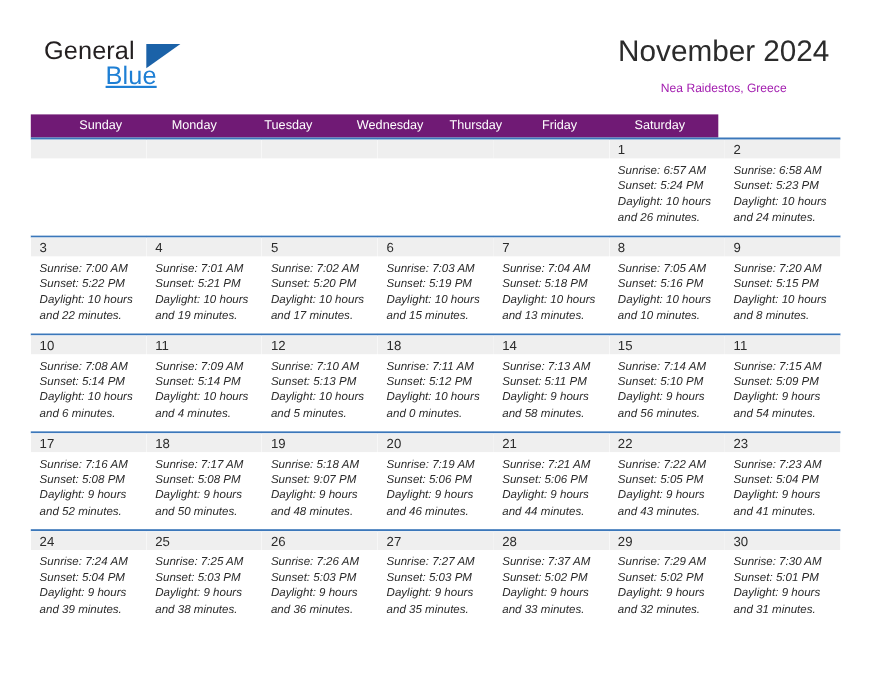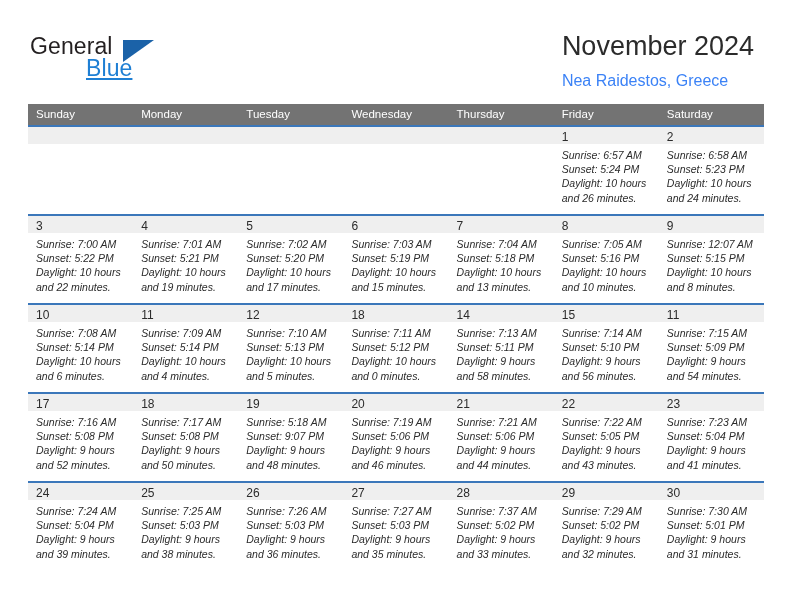--- a/index.html
+++ b/index.html
@@ -24,21 +24,21 @@
   
   .header {
     position: absolute;
     left: 0;
     top: 0;
     width: 792px;
     height: 104px;
   }
   .logo {
     position: absolute;
-    left: 26px;
+    left: 36px;
     top: 33px;
     width: 190px;
     height: 56px;
   }
   .logo-general {
     position: absolute;
     left: 4px;
     top: 0px;
     font-size: 23px;
     letter-spacing: 0.1px;
@@ -62,50 +62,51 @@
     width: 0;
     height: 0;
     border-left: 31px solid #1b62a8;
     border-bottom: 22px solid transparent;
   }
 
   .title-block {
     position: absolute;
     right: 38px;
     top: 30px;
-    text-align: left;
+    text-align: center;
   }
   .cal-title {
     font-size: 27px;
     color: #2b2b2b;
     line-height: 32px;
     white-space: nowrap;
     font-weight: normal;
     margin: 0;
   }
   .cal-subtitle {
-    font-size: 16px;
-    color: #3b82f6;
+    font-size: 11px;
+    color: #a21caf;
     line-height: 20px;
     margin-top: 9px;
     white-space: nowrap;
   }
 
   
   .calendar {
     position: absolute;
     left: 28px;
     top: 104px;
     width: 736px;
   }
   .weekday-row {
     display: flex;
-    width: 736px;
+    width: 589px;
     height: 21px;
-    background: #737373;
+    background: #701a75;
+    padding-left: 36px;
   }
   .weekday {
     flex: 1 1 0;
     color: #ffffff;
     font-size: 11.5px;
     line-height: 21px;
     padding-left: 8px;
     box-sizing: border-box;
     white-space: nowrap;
     overflow: hidden;
@@ -274,21 +275,21 @@
         <div class="day-info">
           <div>Sunrise: 7:05 AM</div>
           <div>Sunset: 5:16 PM</div>
           <div>Daylight: 10 hours</div>
           <div>and 10 minutes.</div>
         </div>
       </div>
       <div class="day-cell">
         <div class="day-number-band"><span class="day-number">9</span></div>
         <div class="day-info">
-          <div>Sunrise: 12:07 AM</div>
+          <div>Sunrise: 7:20 AM</div>
           <div>Sunset: 5:15 PM</div>
           <div>Daylight: 10 hours</div>
           <div>and 8 minutes.</div>
         </div>
       </div>
     </div>
 
     <div class="week-row">
       <div class="day-cell">
         <div class="day-number-band"><span class="day-number">10</span></div>

